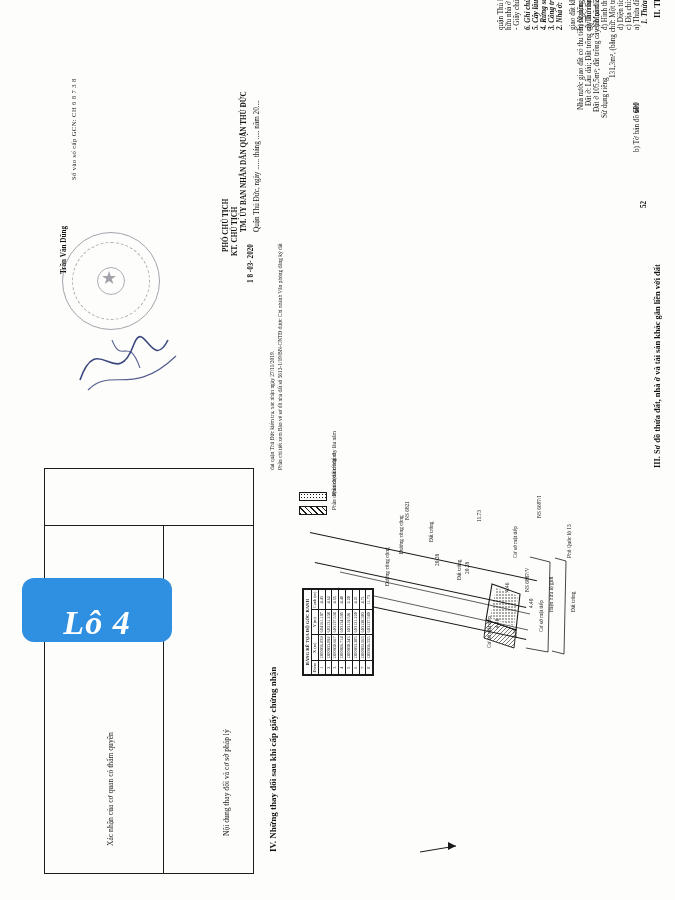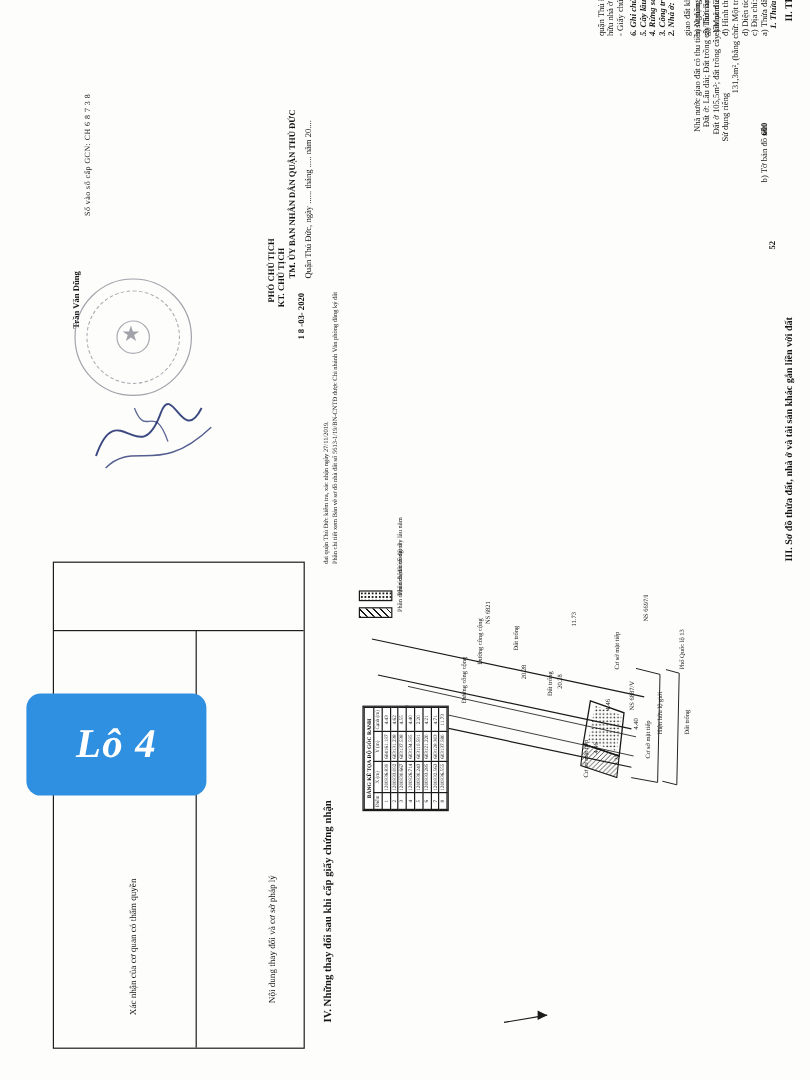--- a/index.html
+++ b/index.html
@@ -67,23 +67,23 @@
   #tbl4 .hdiv{
     position:absolute;left:0;right:0;height:1.1px;background:#1d1d1d;
   }
   .cellrot{
     position:absolute;transform-origin:0 0;transform:rotate(-90deg);
     white-space:nowrap;font-size:8px;
   }
   
   #lot-badge{
     position:absolute;left:22px;top:578px;
-    width:150px;height:85px;border-radius:12px;
+    width:150px;height:64px;border-radius:12px;
     background:#2f8fe0;
-    display:flex;align-items:center;justify-content:center;
+    display:flex;align-items:flex-end;justify-content:center;
   }
   #lot-badge span{
     color:#ffffff;font-family:"Liberation Serif",serif;
     font-style:italic;font-size:34px;font-weight:bold;letter-spacing:1px;
   }
 
   
   #sketch-wrap{
     position:absolute;left:280px;top:462px;width:390px;height:420px;
   }

